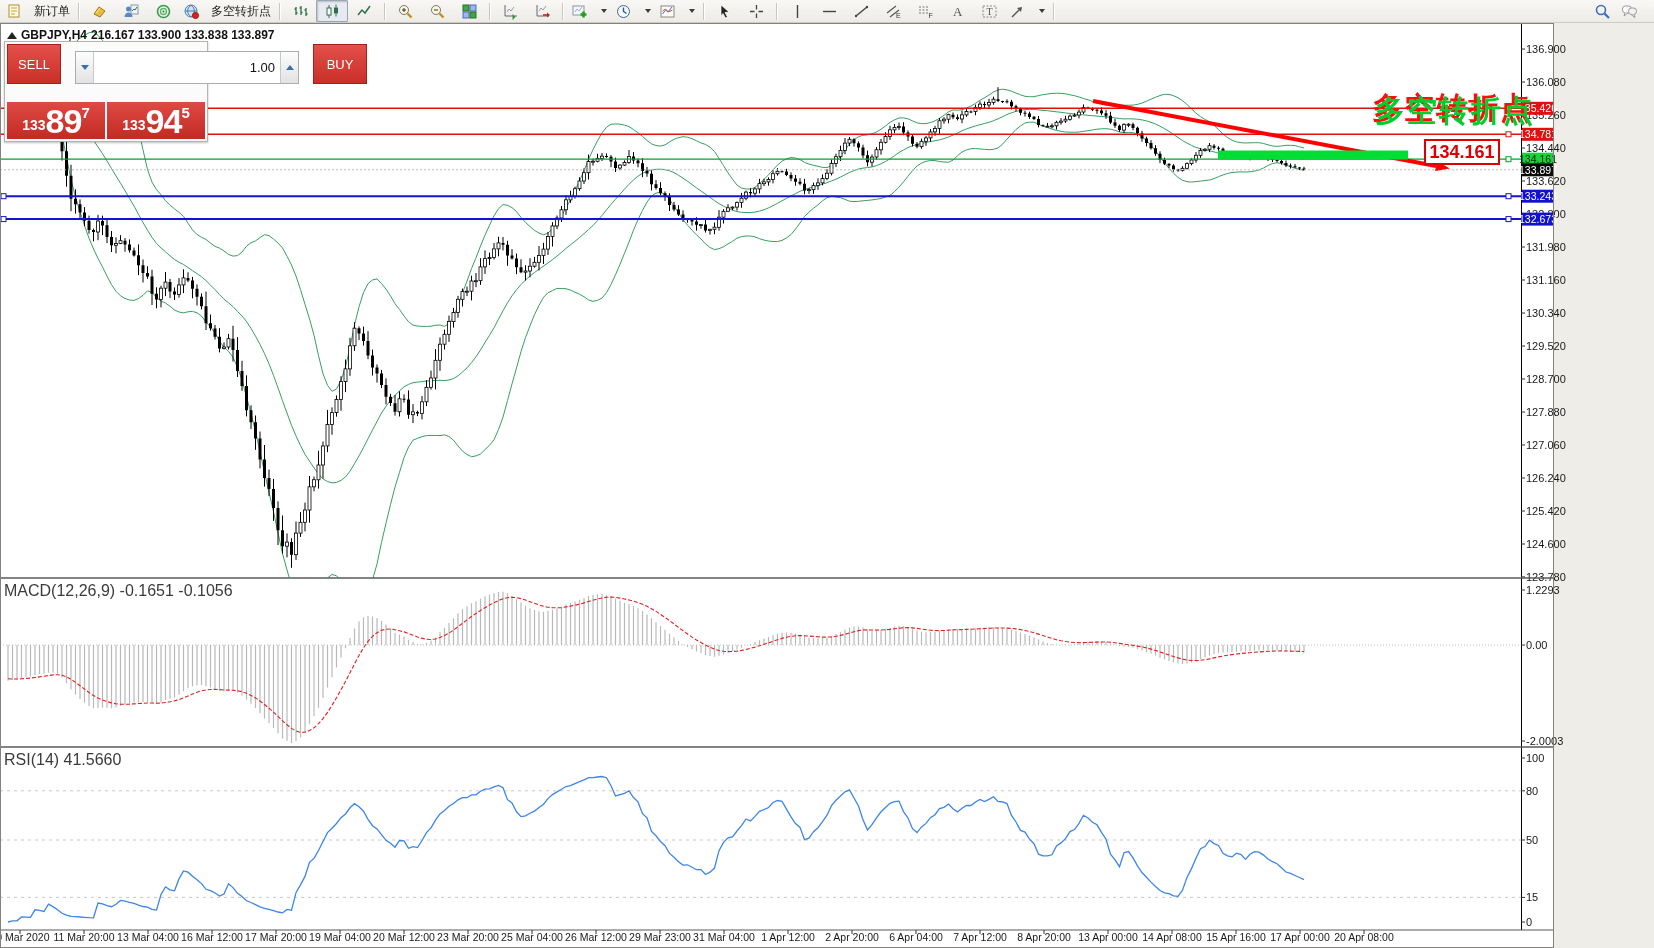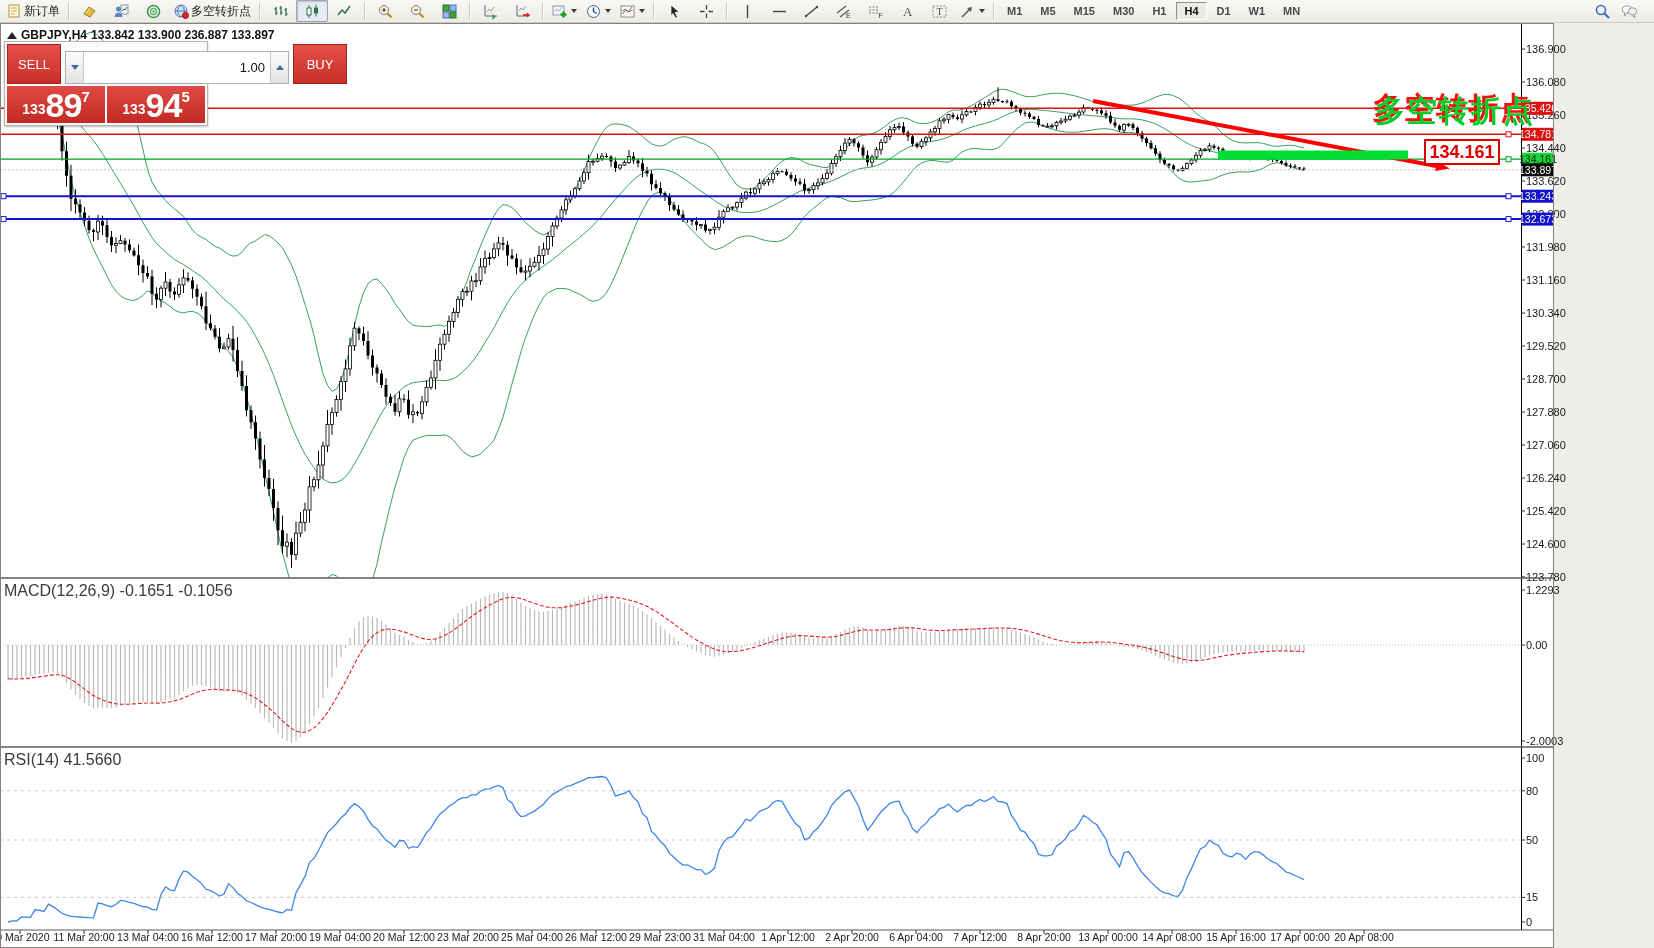--- a/index.html
+++ b/index.html
@@ -4,21 +4,21 @@
 <style>
   html,body{margin:0;padding:0;width:1654px;height:948px;overflow:hidden;background:#efede8;
     font-family:"Liberation Sans","DejaVu Sans",sans-serif;}
   #stage{position:absolute;inset:0;width:1654px;height:948px;}
   
   #toolbar{position:absolute;left:0;top:0;width:1654px;height:23px;z-index:40;
     background:linear-gradient(#f9f8f6,#edebe6);border-bottom:1px solid #cfccc5;
     display:flex;align-items:center;padding:0 2px;box-sizing:border-box;}
   .tgroup{display:flex;align-items:center;height:100%;}
   .tsep{width:1px;height:17px;background:#c9c6bf;box-shadow:1px 0 0 #ffffff;margin:0 4px;}
-  .tbtn{height:20px;min-width:24px;display:flex;align-items:center;justify-content:center;gap:1px;
+  .tbtn{height:20px;min-width:24px;display:flex;align-items:center;justify-content:center;gap:11px;
     padding:0 3px;border:1px solid transparent;border-radius:1px;color:#222;font-size:12px;cursor:default;}
   .tbtn.active{background:#e7ebf1;border-color:#97a5b5;box-shadow:inset 1px 1px 2px rgba(0,0,0,.2);}
   .ticon{width:17px;height:17px;display:inline-flex;align-items:center;justify-content:center;}
   .ticon svg{display:block}
   .tlabel{font-size:12px;color:#1c1c1c;white-space:nowrap;}
   .dd{width:0;height:0;border-left:3px solid transparent;border-right:3px solid transparent;
     border-top:4px solid #3c3c3c;margin-left:2px;}
   .tfbtn{font-size:11px;font-weight:bold;color:#4a4a4a;padding:2px 7px;border:1px solid transparent;margin:0 1px;}
   .tfbtn.active{background:#eceae6;border-color:#94908a #fff #fff #94908a;color:#111;}
   #tb-right{margin-left:auto;display:flex;align-items:center;gap:10px;padding-right:14px;}
@@ -27,31 +27,31 @@
     border:1px solid #84817b;box-sizing:border-box;z-index:1;}
   #chartsvg{position:absolute;left:0;top:0;z-index:2;}
   
   #chart-header{position:absolute;left:7px;top:28px;z-index:6;display:flex;align-items:center;gap:4px;
     font-size:12px;font-weight:bold;color:#111;}
   #collapse-tri{width:0;height:0;border-left:5px solid transparent;border-right:5px solid transparent;
     border-bottom:7px solid #222;}
   
   #trade-panel{position:absolute;left:4px;top:41px;width:204px;z-index:7;background:#fbfbfb;
     border:1px solid #b7b4ae;box-shadow:0 1px 2px rgba(0,0,0,.25);padding:2px;box-sizing:border-box;}
-  #tp-row1{display:flex;height:40px;gap:4px;}
+  #tp-row1{display:flex;height:40px;gap:14px;}
   .tp-btn{flex:0 0 52px;background:linear-gradient(#e4504a,#c92f28);border:1px solid #a32119;color:#fff;
     font-size:13px;display:flex;align-items:center;justify-content:center;}
   #tp-spin{flex:1;display:flex;border:1px solid #a9aeb5;background:#fff;margin-top:7px;}
   .spinbtn{width:17px;background:linear-gradient(#fdfdfd,#e2e2e2);border-right:1px solid #c4c8cd;
     display:flex;align-items:center;justify-content:center;}
   .spinbtn:last-child{border-right:none;border-left:1px solid #c4c8cd;}
   .tri-up{width:0;height:0;border-left:4px solid transparent;border-right:4px solid transparent;border-bottom:5px solid #3a6ea5;}
   .tri-dn{width:0;height:0;border-left:4px solid transparent;border-right:4px solid transparent;border-top:5px solid #3a6ea5;}
   #volume-input{flex:1;border:none;outline:none;text-align:right;font-size:13px;padding:0 5px;color:#111;min-width:0;}
-  #tp-row2{display:flex;margin-top:2px;height:37px;gap:2px;}
+  #tp-row2{display:flex;margin-top:18px;height:37px;gap:2px;}
   .tp-price{flex:1;background:linear-gradient(#e04a44,#c22a23);color:#fff;display:flex;align-items:flex-end;
     justify-content:center;padding-bottom:1px;}
   .p-small{font-size:14px;font-weight:bold;line-height:26px;}
   .p-big{font-size:34px;font-weight:bold;line-height:34px;letter-spacing:-1px;}
   .p-sup{font-size:15px;font-weight:bold;line-height:15px;align-self:flex-start;margin-top:3px;}
   
   #turning-point{position:absolute;left:1372px;top:88px;z-index:8;font-size:30px;font-weight:bold;
     letter-spacing:2px;white-space:nowrap;font-family:Liberation Serif, serif;}
   #turning-point .base{color:#ff0c0c;}
   #turning-point .over{position:absolute;left:3px;top:3px;color:#00ce2c;}
@@ -307,31 +307,20 @@
             <span class="ticon">
               <svg width="17" height="17" viewBox="0 0 17 17">
                 <path d="M3 14l7-7" stroke="#555" stroke-width="1.5"></path>
                 <polygon points="8,5 13,4 12,9" fill="#555"></polygon>
               </svg>
             </span>
             <span class="dd"></span>
           </div>
         </div>
         <div class="tsep"></div>
-        <div class="tgroup">
-          <div class="tfbtn">M1</div>
-          <div class="tfbtn">M5</div>
-          <div class="tfbtn">M15</div>
-          <div class="tfbtn">M30</div>
-          <div class="tfbtn">H1</div>
-          <div class="tfbtn active">H4</div>
-          <div class="tfbtn">D1</div>
-          <div class="tfbtn">W1</div>
-          <div class="tfbtn">MN</div>
-        </div>
       </div>
     <div id="tb-right">
         <span class="ticon">
           <svg width="17" height="17" viewBox="0 0 17 17">
             <circle cx="7" cy="7" r="4.5" fill="none" stroke="#3a6fc0" stroke-width="1.6"></circle>
             <path d="M10.5 10.5l4.5 4.5" stroke="#3a6fc0" stroke-width="2.2"></path>
           </svg>
         </span>
         <span class="ticon">
           <svg width="17" height="17" viewBox="0 0 17 17">
@@ -659,21 +648,21 @@
           <text x="1300" y="941" text-anchor="middle">17 Apr 00:00</text>
           <line x1="1364" y1="930" x2="1364" y2="934" stroke="#333"></line>
           <text x="1364" y="941" text-anchor="middle">20 Apr 08:00</text>
         </g>
         <rect x="0.5" y="23.5" width="1553" height="924" fill="none" stroke="#84817b"></rect>
       </svg></div>
 
   <div id="chart-header">
     <span id="collapse-tri"></span>
     <span>GBPJPY,H4</span>
-    <span>133.842 133.900 236.887 133.897</span>
+    <span>216.167 133.900 133.838 133.897</span>
   </div>
 
   <div id="trade-panel">
     <div id="tp-row1">
       <div class="tp-btn">SELL</div>
       <div id="tp-spin">
         <div class="spinbtn">
             <span class="tri-dn"></span>
           </div>
         <input id="volume-input" value="1.00" style="">

